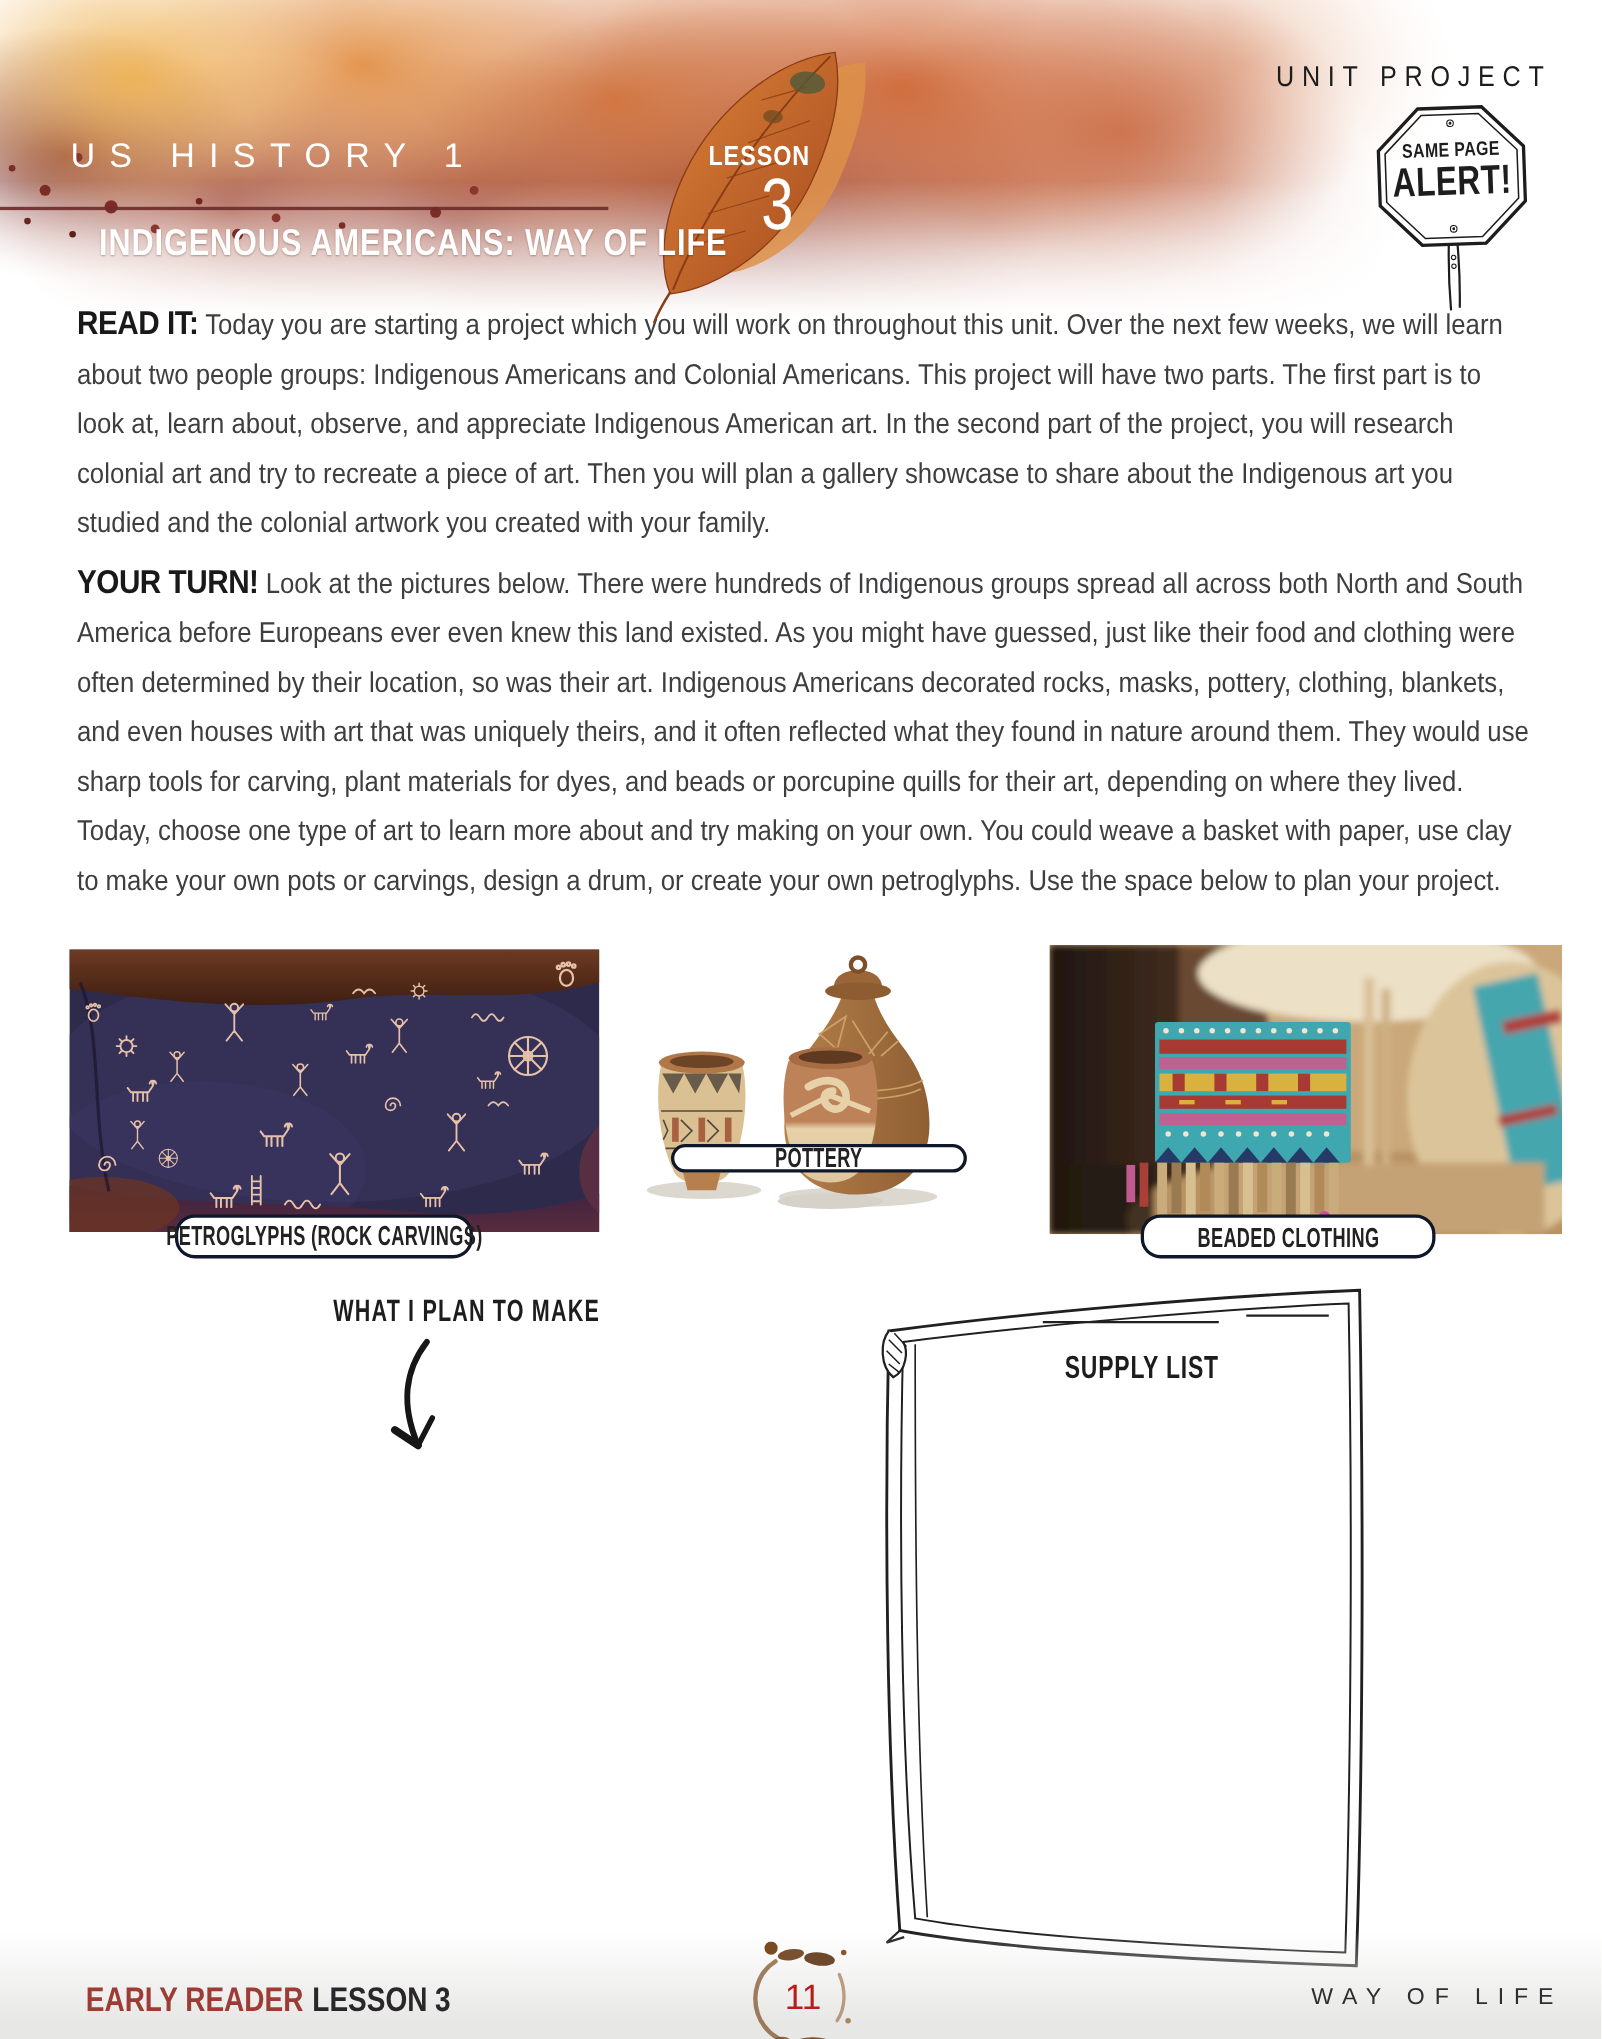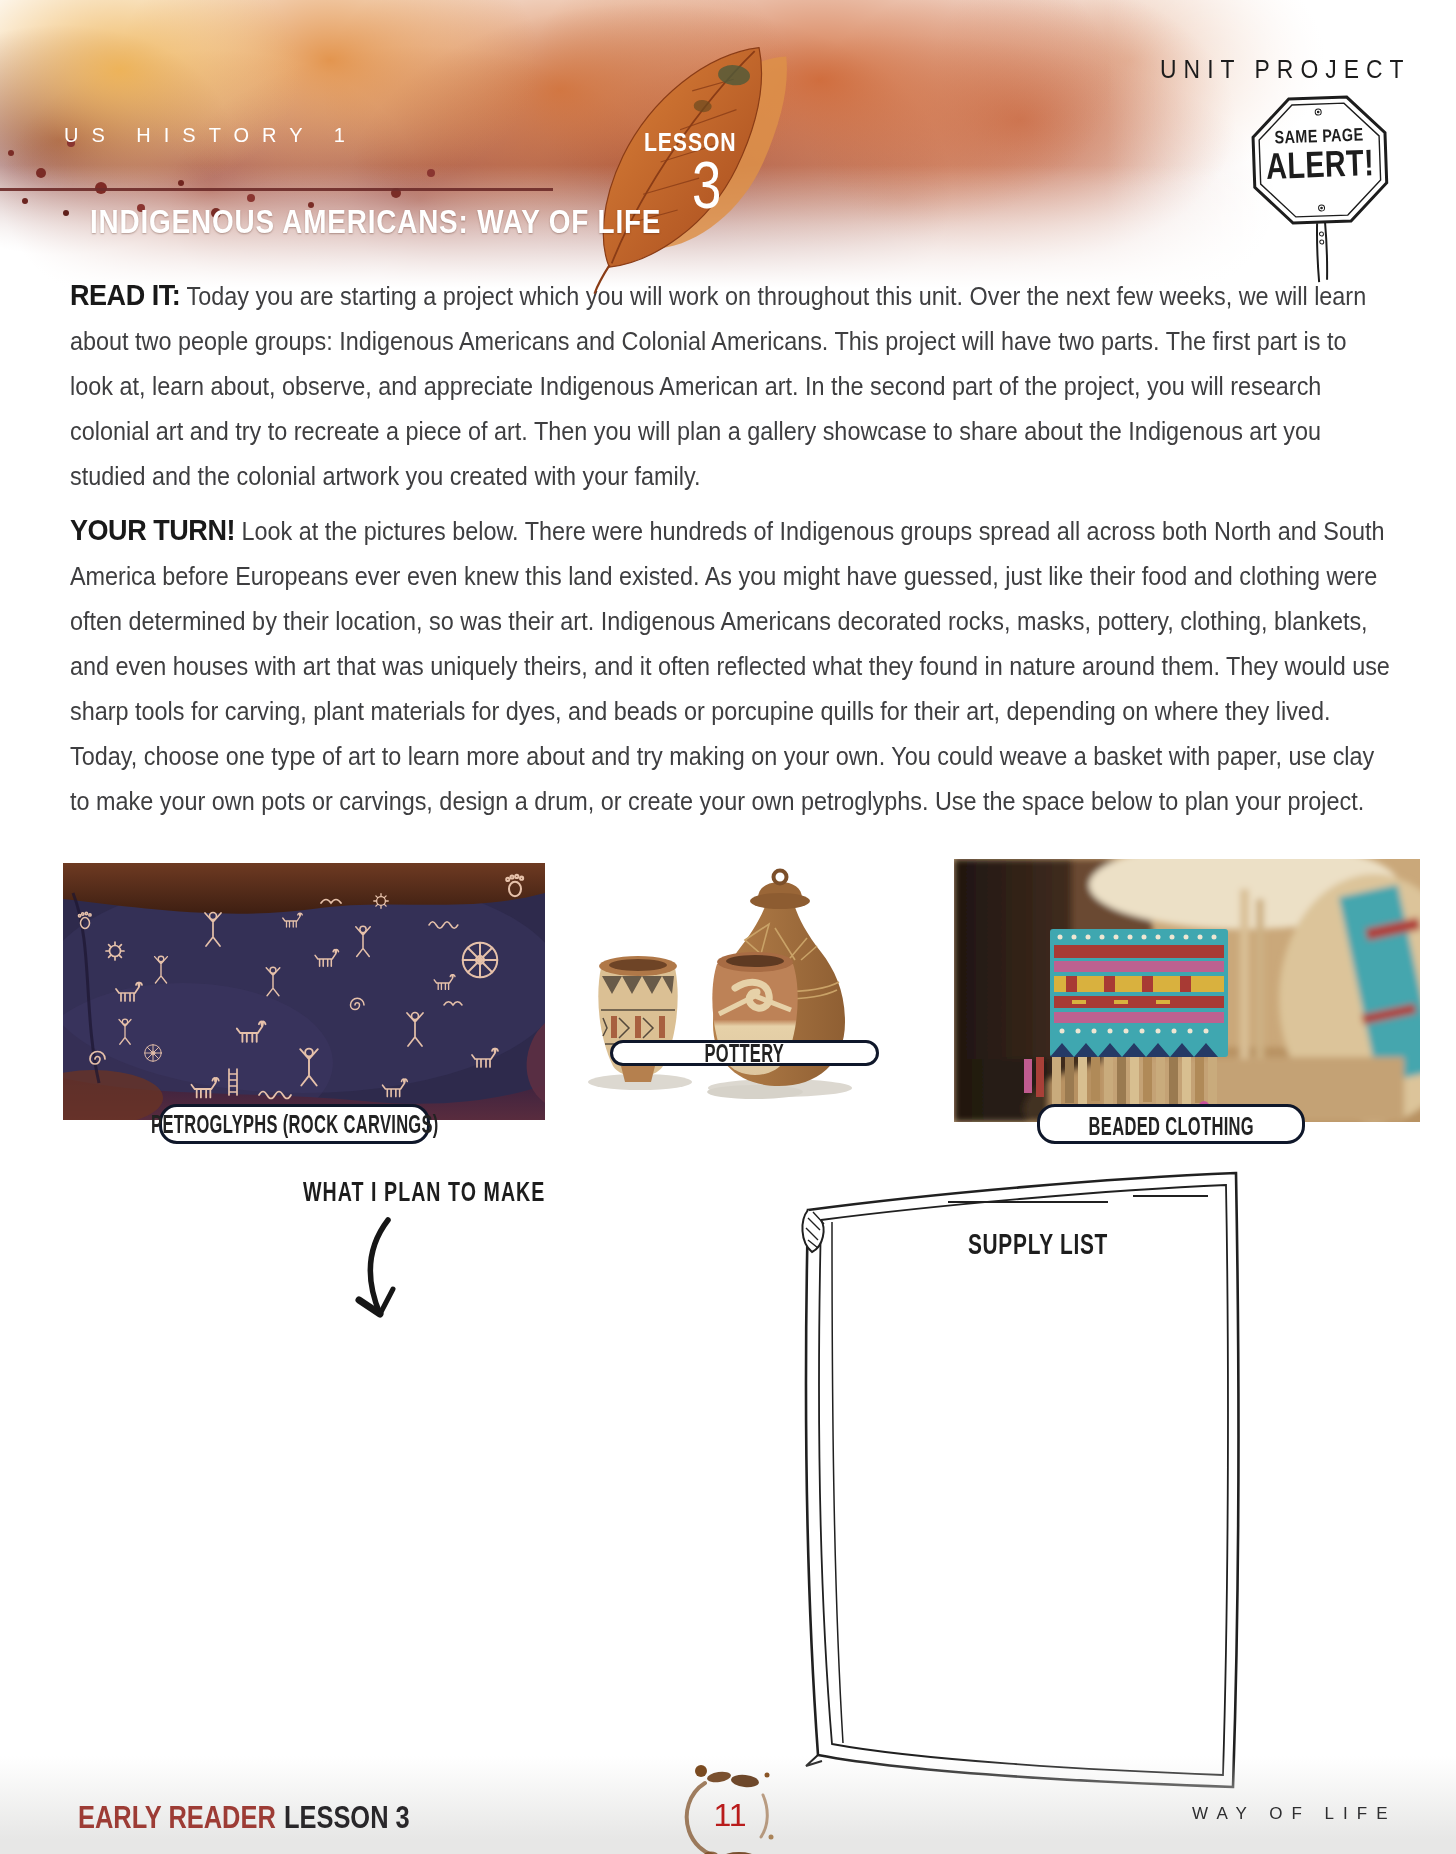--- a/index.html
+++ b/index.html
@@ -25,21 +25,21 @@
     background:
       linear-gradient(to bottom, rgba(255,255,255,0) 55%, rgba(255,255,255,.55) 75%, #fff 96%),
       linear-gradient(to right, rgba(255,255,255,0) 76%, rgba(255,255,255,.85) 92%, #fff 99%);}
   .splat{left:8px;top:150px;width:6px;height:6px;border-radius:50%;background:#7a2c26;z-index:3;
     box-shadow:30px 20px 0 2px #7a2c26,60px -10px 0 1px #8a3530,14px 48px 0 0 #6b241f,
       90px 35px 0 3px #7e2b25,130px 55px 0 1px #8a3530,170px 30px 0 0 #70251f,
       205px 60px 0 2px #7a2c26,55px 60px 0 0 #5f1f1a,240px 45px 0 1px #8a3530,
       300px 52px 0 0 #7a2c26,385px 40px 0 2px #7a2c26,420px 20px 0 1px #8a3530;}
   .leaf{left:575px;top:12px;z-index:2;transform:rotate(6deg);}
 
-  .course{left:64px;top:124px;font-size:20px;letter-spacing:13px;color:#fff;font-weight:400;z-index:4;white-space:nowrap;}
+  .course{left:64px;top:124px;font-size:31px;letter-spacing:13px;color:#fff;font-weight:400;z-index:4;white-space:nowrap;}
   .divider{left:0;top:188px;width:553px;height:3px;background:#6e2d2a;opacity:.92;z-index:4;}
   .subtitle{left:90px;top:202px;font-size:34px;font-weight:700;color:#fff;letter-spacing:1px;z-index:4;
     transform:scaleX(.82);transform-origin:left top;white-space:nowrap;text-shadow:0 1px 2px rgba(70,25,12,.35);}
   .lesson-label{left:644px;top:128px;font-size:25px;font-weight:700;color:#fff;z-index:4;
     transform:scaleX(.85);transform-origin:left top;letter-spacing:1px;}
   .lesson-number{left:692px;top:152px;font-size:66px;color:#fff;font-weight:400;z-index:4;
     transform:scaleX(.8);transform-origin:left top;line-height:1;}
 
   .unit-label{left:1160px;top:54px;font-size:26px;letter-spacing:8px;color:#1c1c1c;font-weight:500;
     transform:scaleX(.88);transform-origin:left top;white-space:nowrap;}
@@ -73,21 +73,21 @@
   .supply-title{left:868px;top:1228px;width:340px;text-align:center;font-size:29px;font-weight:700;color:#1d1d1d;
     transform:scaleX(.72);transform-origin:center top;letter-spacing:1px;}
 
   
   .footer-band{left:0;top:1756px;width:1456px;height:98px;
     background:linear-gradient(to bottom,rgba(236,236,235,0),#e7e7e6 85%);}
   .footer-left{left:78px;top:1800px;font-size:31px;font-weight:700;display:flex;gap:10px;
     transform:scaleX(.82);transform-origin:left top;white-space:nowrap;}
   .footer-left .series{color:#9d3c35;}
   .footer-left .lesson{color:#29272a;}
-  .footer-right{left:1192px;top:1804px;font-size:17px;letter-spacing:9px;color:#2e2e30;font-weight:400;white-space:nowrap;}
+  .footer-right{left:1192px;top:1804px;font-size:21px;letter-spacing:9px;color:#2e2e30;font-weight:400;white-space:nowrap;}
   .stain{left:675px;top:1765px;}
   .page-num{left:705px;top:1797px;width:50px;text-align:center;font-size:32px;color:#b91c1c;font-weight:400;}
 </style>
 </head>
 <body>
 
 <div class="page">
 
   <div class="abs wc"></div>
   <div class="abs splat"></div>

